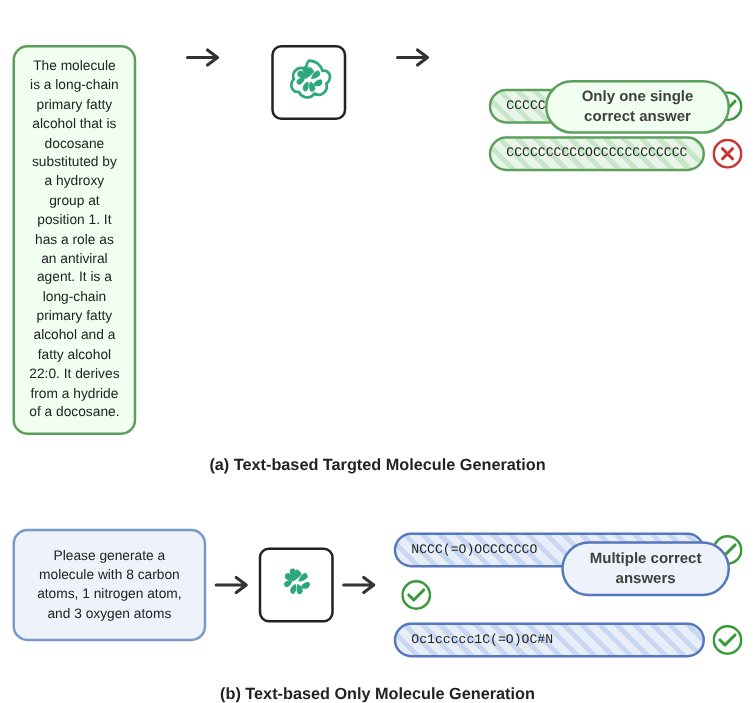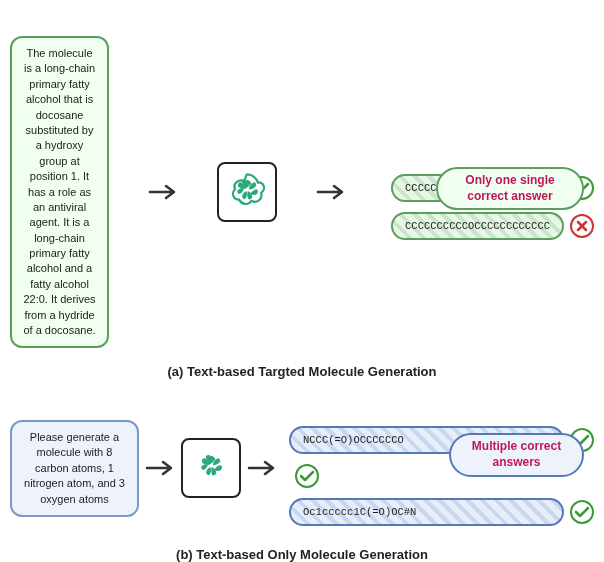--- a/index.html
+++ b/index.html
@@ -68,21 +68,21 @@
 
     .text-box-top {
       width: 155px;
       min-height: 170px;
       display: flex;
       align-items: center;
       justify-content: center;
     }
 
     .text-box-bottom {
-      width: 129px;
+      width: 155px;
       min-height: 80px;
       display: flex;
       align-items: center;
       justify-content: center;
     }
 
     
     .arrow {
       display: flex;
       align-items: center;
@@ -162,21 +162,21 @@
 
     
     .cloud-bubble {
       position: absolute;
       border: 2.5px solid #5c9e5c;
       border-radius: 50px;
       background: #f0fff0;
       padding: 4px 12px;
       font-size: 12px;
       font-weight: bold;
-      color: #be185d;
+      color: #404040;
       text-align: center;
       font-family: Arial, sans-serif;
       line-height: 1.3;
     }
 
     .cloud-bubble-top {
       top: -2px;
       right: 10px;
       width: 148px;
     }
@@ -204,21 +204,21 @@
 
     .answers-area-top {
       margin-top: 30px;
     }
 
     .answers-area-bottom {
       margin-top: 16px;
     }
 
     .section-content-top {
-      align-items: center;
+      align-items: flex-start;
       padding-top: 28px;
       gap: 33px;
     }
   </style>
 </head>
 <body>
 
 <div class="main-container">
 
   <div class="section-top">

